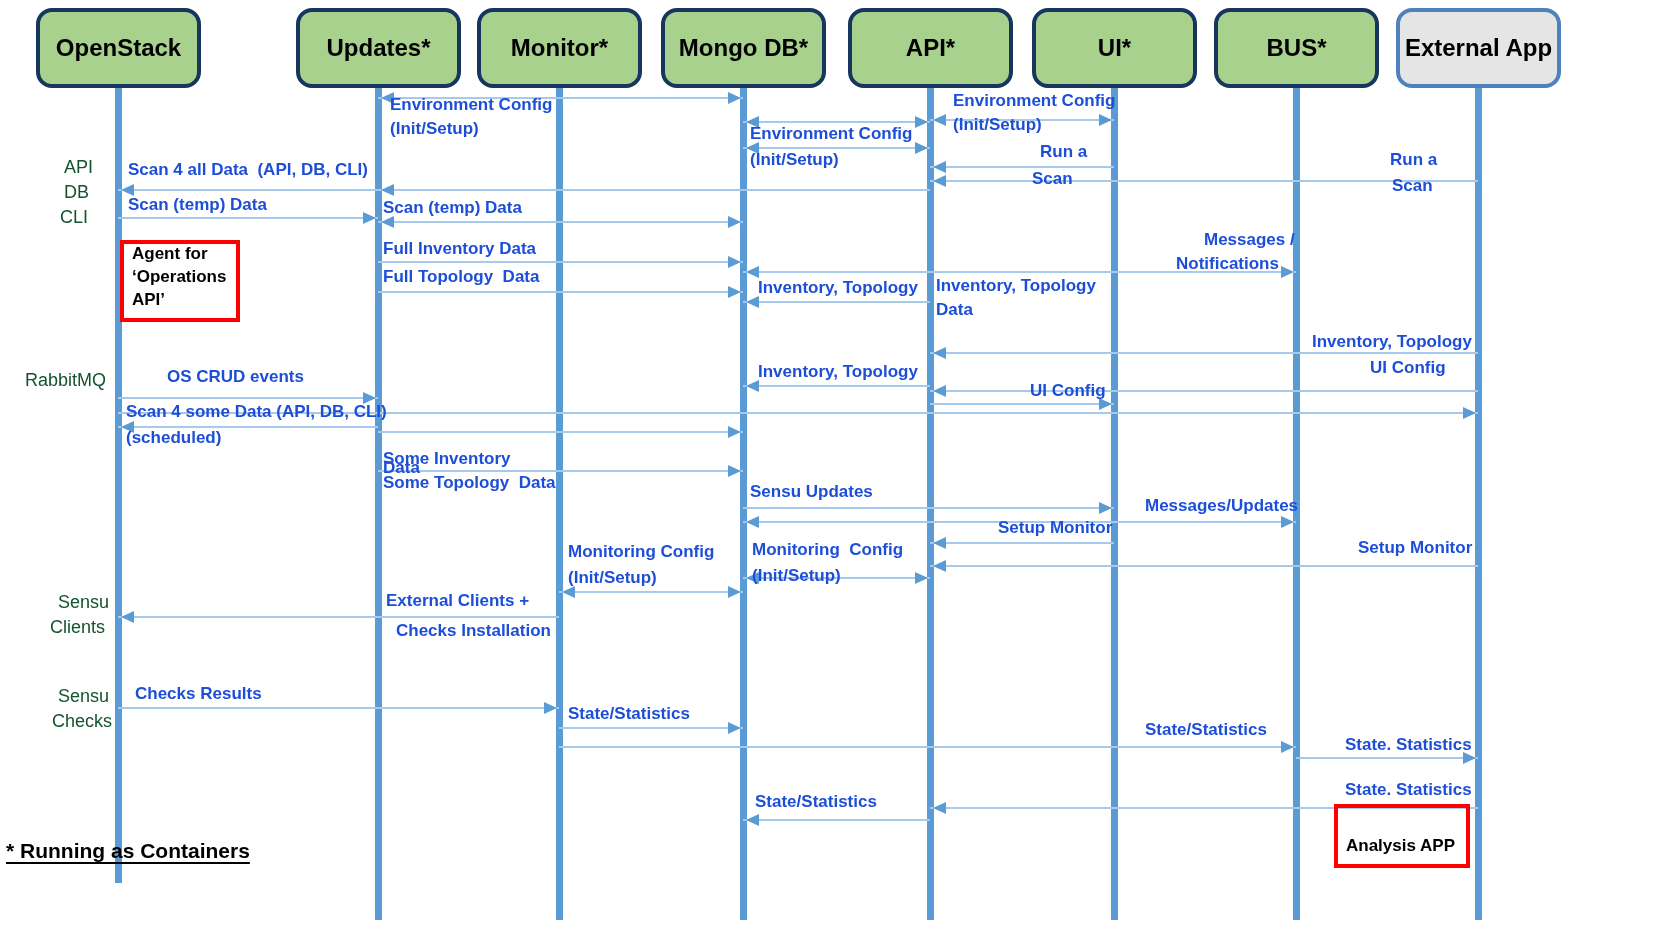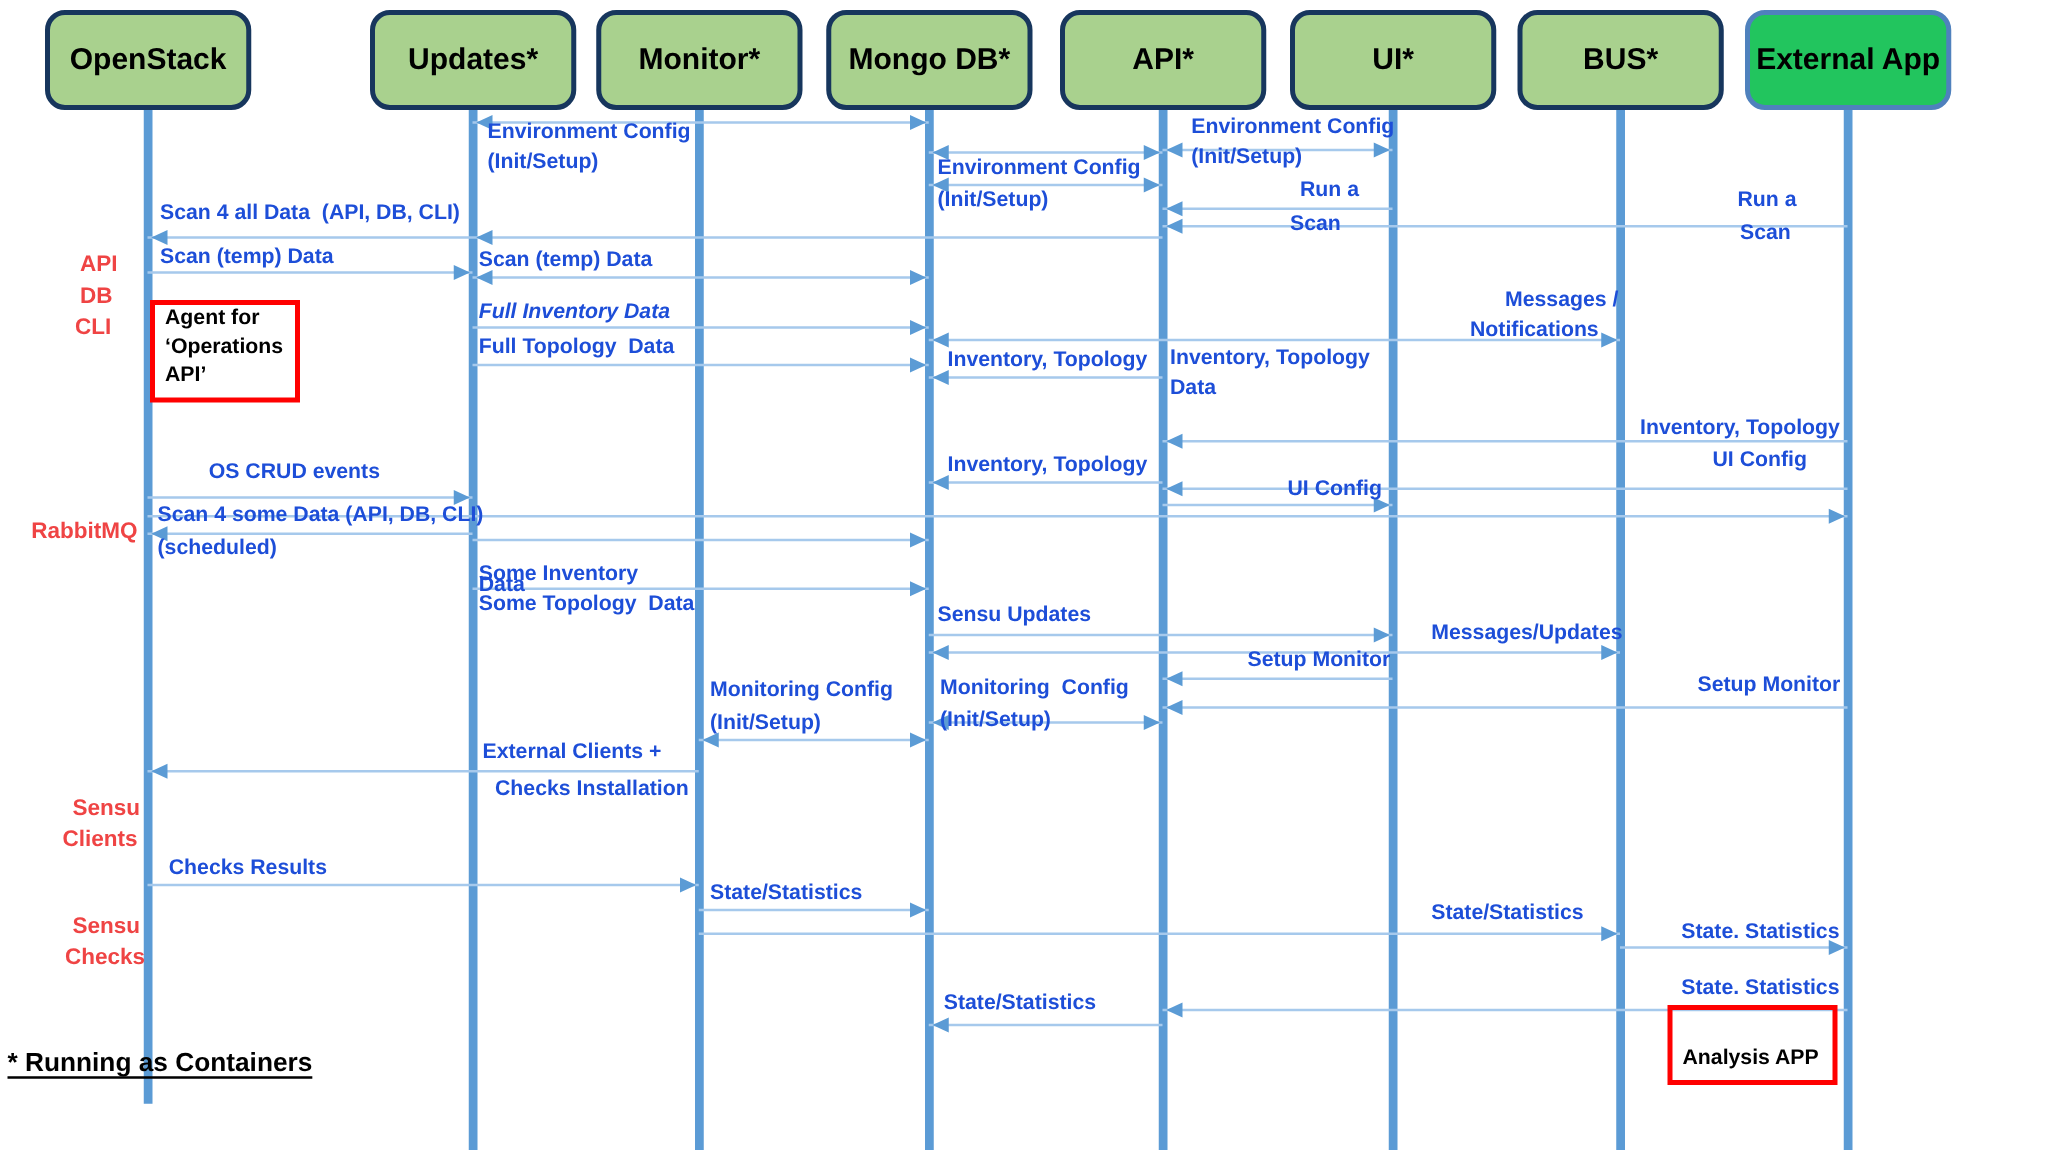--- a/index.html
+++ b/index.html
@@ -7,21 +7,21 @@
           font-family:"Liberation Sans",sans-serif;}
   .actor-box{position:absolute;top:8px;width:165px;height:80px;box-sizing:border-box;
              border-radius:16px;display:flex;align-items:center;justify-content:center;
              text-align:center;font-weight:bold;font-size:24px;line-height:1.1;color:#000;}
   .lifeline{position:absolute;width:7px;}
   .msg-line{position:absolute;height:2px;}
   .head{position:absolute;width:0;height:0;border-top:6px solid transparent;border-bottom:6px solid transparent;}
   .head.l{border-right:13px solid;}
   .head.r{border-left:13px solid;}
   .lbl{position:absolute;font-weight:bold;font-size:17px;color:#1d4ed8;white-space:pre;line-height:1.0;}
-  .side{position:absolute;font-weight:bold;font-size:18px;color:#ef4444;white-space:pre;margin-top:44px;}
+  .side{position:absolute;font-weight:normal;font-size:18px;color:#14532d;white-space:pre;}
   .red-box{position:absolute;box-sizing:border-box;border:4px solid #ff0000;background:transparent;
            display:flex;align-items:flex-end;justify-content:flex-start;}
   .red-box .inner{font-weight:bold;font-size:17px;color:#000;line-height:1.35;padding:4px 6px 6px 8px;}
   #footnote{position:absolute;left:6px;top:839px;font-weight:bold;font-size:21px;color:#000;
             text-decoration:underline;text-underline-offset:4px;}
 </style>
 </head>
 <body>
 
 <div id="canvas">
@@ -40,21 +40,21 @@
       </div>
       <div class="actor-box" style="left: 848px; background: rgb(169, 209, 142); border: 4px solid rgb(23, 54, 93);">
         <span>API*</span>
       </div>
       <div class="actor-box" style="left: 1032px; background: rgb(169, 209, 142); border: 4px solid rgb(23, 54, 93);">
         <span>UI*</span>
       </div>
       <div class="actor-box" style="left: 1214px; background: rgb(169, 209, 142); border: 4px solid rgb(23, 54, 93);">
         <span>BUS*</span>
       </div>
-      <div class="actor-box" style="left: 1396px; background: #22c55e; border: 4px solid rgb(79, 129, 189);">
+      <div class="actor-box" style="left: 1396px; background: #e5e5e5; border: 4px solid rgb(79, 129, 189);">
         <span>External App</span>
       </div>
     </div>
   <div id="lifelines-layer">
       <div class="lifeline" style="left: 115px; top: 88px; height: 795px; background: rgb(91, 155, 213);"></div>
       <div class="lifeline" style="left: 375px; top: 88px; height: 832px; background: rgb(91, 155, 213);"></div>
       <div class="lifeline" style="left: 556px; top: 88px; height: 832px; background: rgb(91, 155, 213);"></div>
       <div class="lifeline" style="left: 740px; top: 88px; height: 832px; background: rgb(91, 155, 213);"></div>
       <div class="lifeline" style="left: 927px; top: 88px; height: 832px; background: rgb(91, 155, 213);"></div>
       <div class="lifeline" style="left: 1111px; top: 88px; height: 832px; background: rgb(91, 155, 213);"></div>
@@ -150,21 +150,21 @@
       <div class="lbl" style="left: 750px; top: 151px;">(Init/Setup)</div>
       <div class="lbl" style="left: 953px; top: 92px;">Environment Config</div>
       <div class="lbl" style="left: 953px; top: 116px;">(Init/Setup)</div>
       <div class="lbl" style="left: 1040px; top: 143px;">Run a</div>
       <div class="lbl" style="left: 1032px; top: 170px;">Scan</div>
       <div class="lbl" style="left: 1390px; top: 151px;">Run a</div>
       <div class="lbl" style="left: 1392px; top: 177px;">Scan</div>
       <div class="lbl" style="left: 128px; top: 161px;">Scan 4 all Data  (API, DB, CLI)</div>
       <div class="lbl" style="left: 128px; top: 196px;">Scan (temp) Data</div>
       <div class="lbl" style="left: 383px; top: 199px;">Scan (temp) Data</div>
-      <div class="lbl" style="left: 383px; top: 240px; font-style: italic;">Full Inventory Data</div>
+      <div class="lbl" style="left: 383px; top: 240px;">Full Inventory Data</div>
       <div class="lbl" style="left: 383px; top: 268px;">Full Topology  Data</div>
       <div class="lbl" style="left: 1204px; top: 231px;">Messages /</div>
       <div class="lbl" style="left: 1176px; top: 255px;">Notifications</div>
       <div class="lbl" style="left: 758px; top: 279px;">Inventory, Topology</div>
       <div class="lbl" style="left: 936px; top: 277px;">Inventory, Topology</div>
       <div class="lbl" style="left: 936px; top: 301px;">Data</div>
       <div class="lbl" style="left: 1312px; top: 333px;">Inventory, Topology</div>
       <div class="lbl" style="left: 758px; top: 363px;">Inventory, Topology</div>
       <div class="lbl" style="left: 1370px; top: 359px;">UI Config</div>
       <div class="lbl" style="left: 1030px; top: 382px;">UI Config</div>

